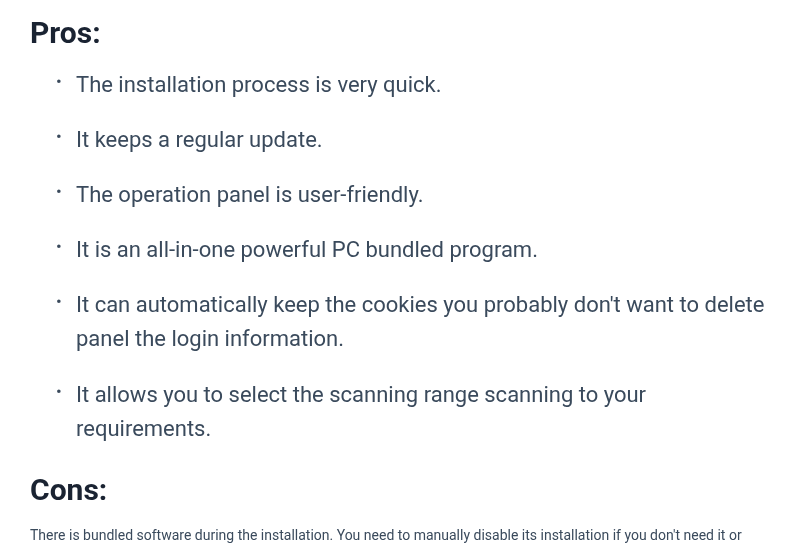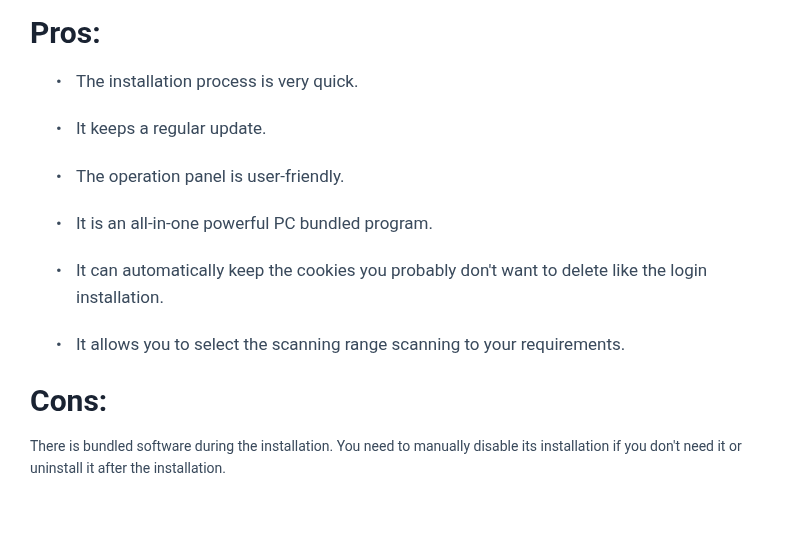--- a/index.html
+++ b/index.html
@@ -22,21 +22,21 @@
       margin-bottom: 18px;
     }
     .pros-list {
       list-style: none;
       padding-left: 18px;
       margin-bottom: 26px;
     }
     .pros-list li {
       position: relative;
       padding-left: 28px;
-      font-size: 17px;
+      font-size: 22px;
       line-height: 1.55;
       color: #3a4a5c;
       margin-bottom: 21px;
     }
     .pros-list li::before {
       content: "•";
       position: absolute;
       left: 8px;
       top: 0;
       font-size: 17px;
@@ -51,19 +51,19 @@
 </head>
 <body>
 
 <h2 class="section-heading">Pros:</h2>
 
 <ul class="pros-list">
   <li>The installation process is very quick.</li>
   <li>It keeps a regular update.</li>
   <li>The operation panel is user-friendly.</li>
   <li>It is an all-in-one powerful PC bundled program.</li>
-  <li>It can automatically keep the cookies you probably don't want to delete like the login installation.</li>
+  <li>It can automatically keep the cookies you probably don't want to delete panel the login information.</li>
   <li>It allows you to select the scanning range scanning to your requirements.</li>
 </ul>
 
 <h2 class="section-heading">Cons:</h2>
 
 <p class="cons-text">There is bundled software during the installation. You need to manually disable its installation if you don't need it or uninstall it after the installation.</p>
 
 </body></html>

